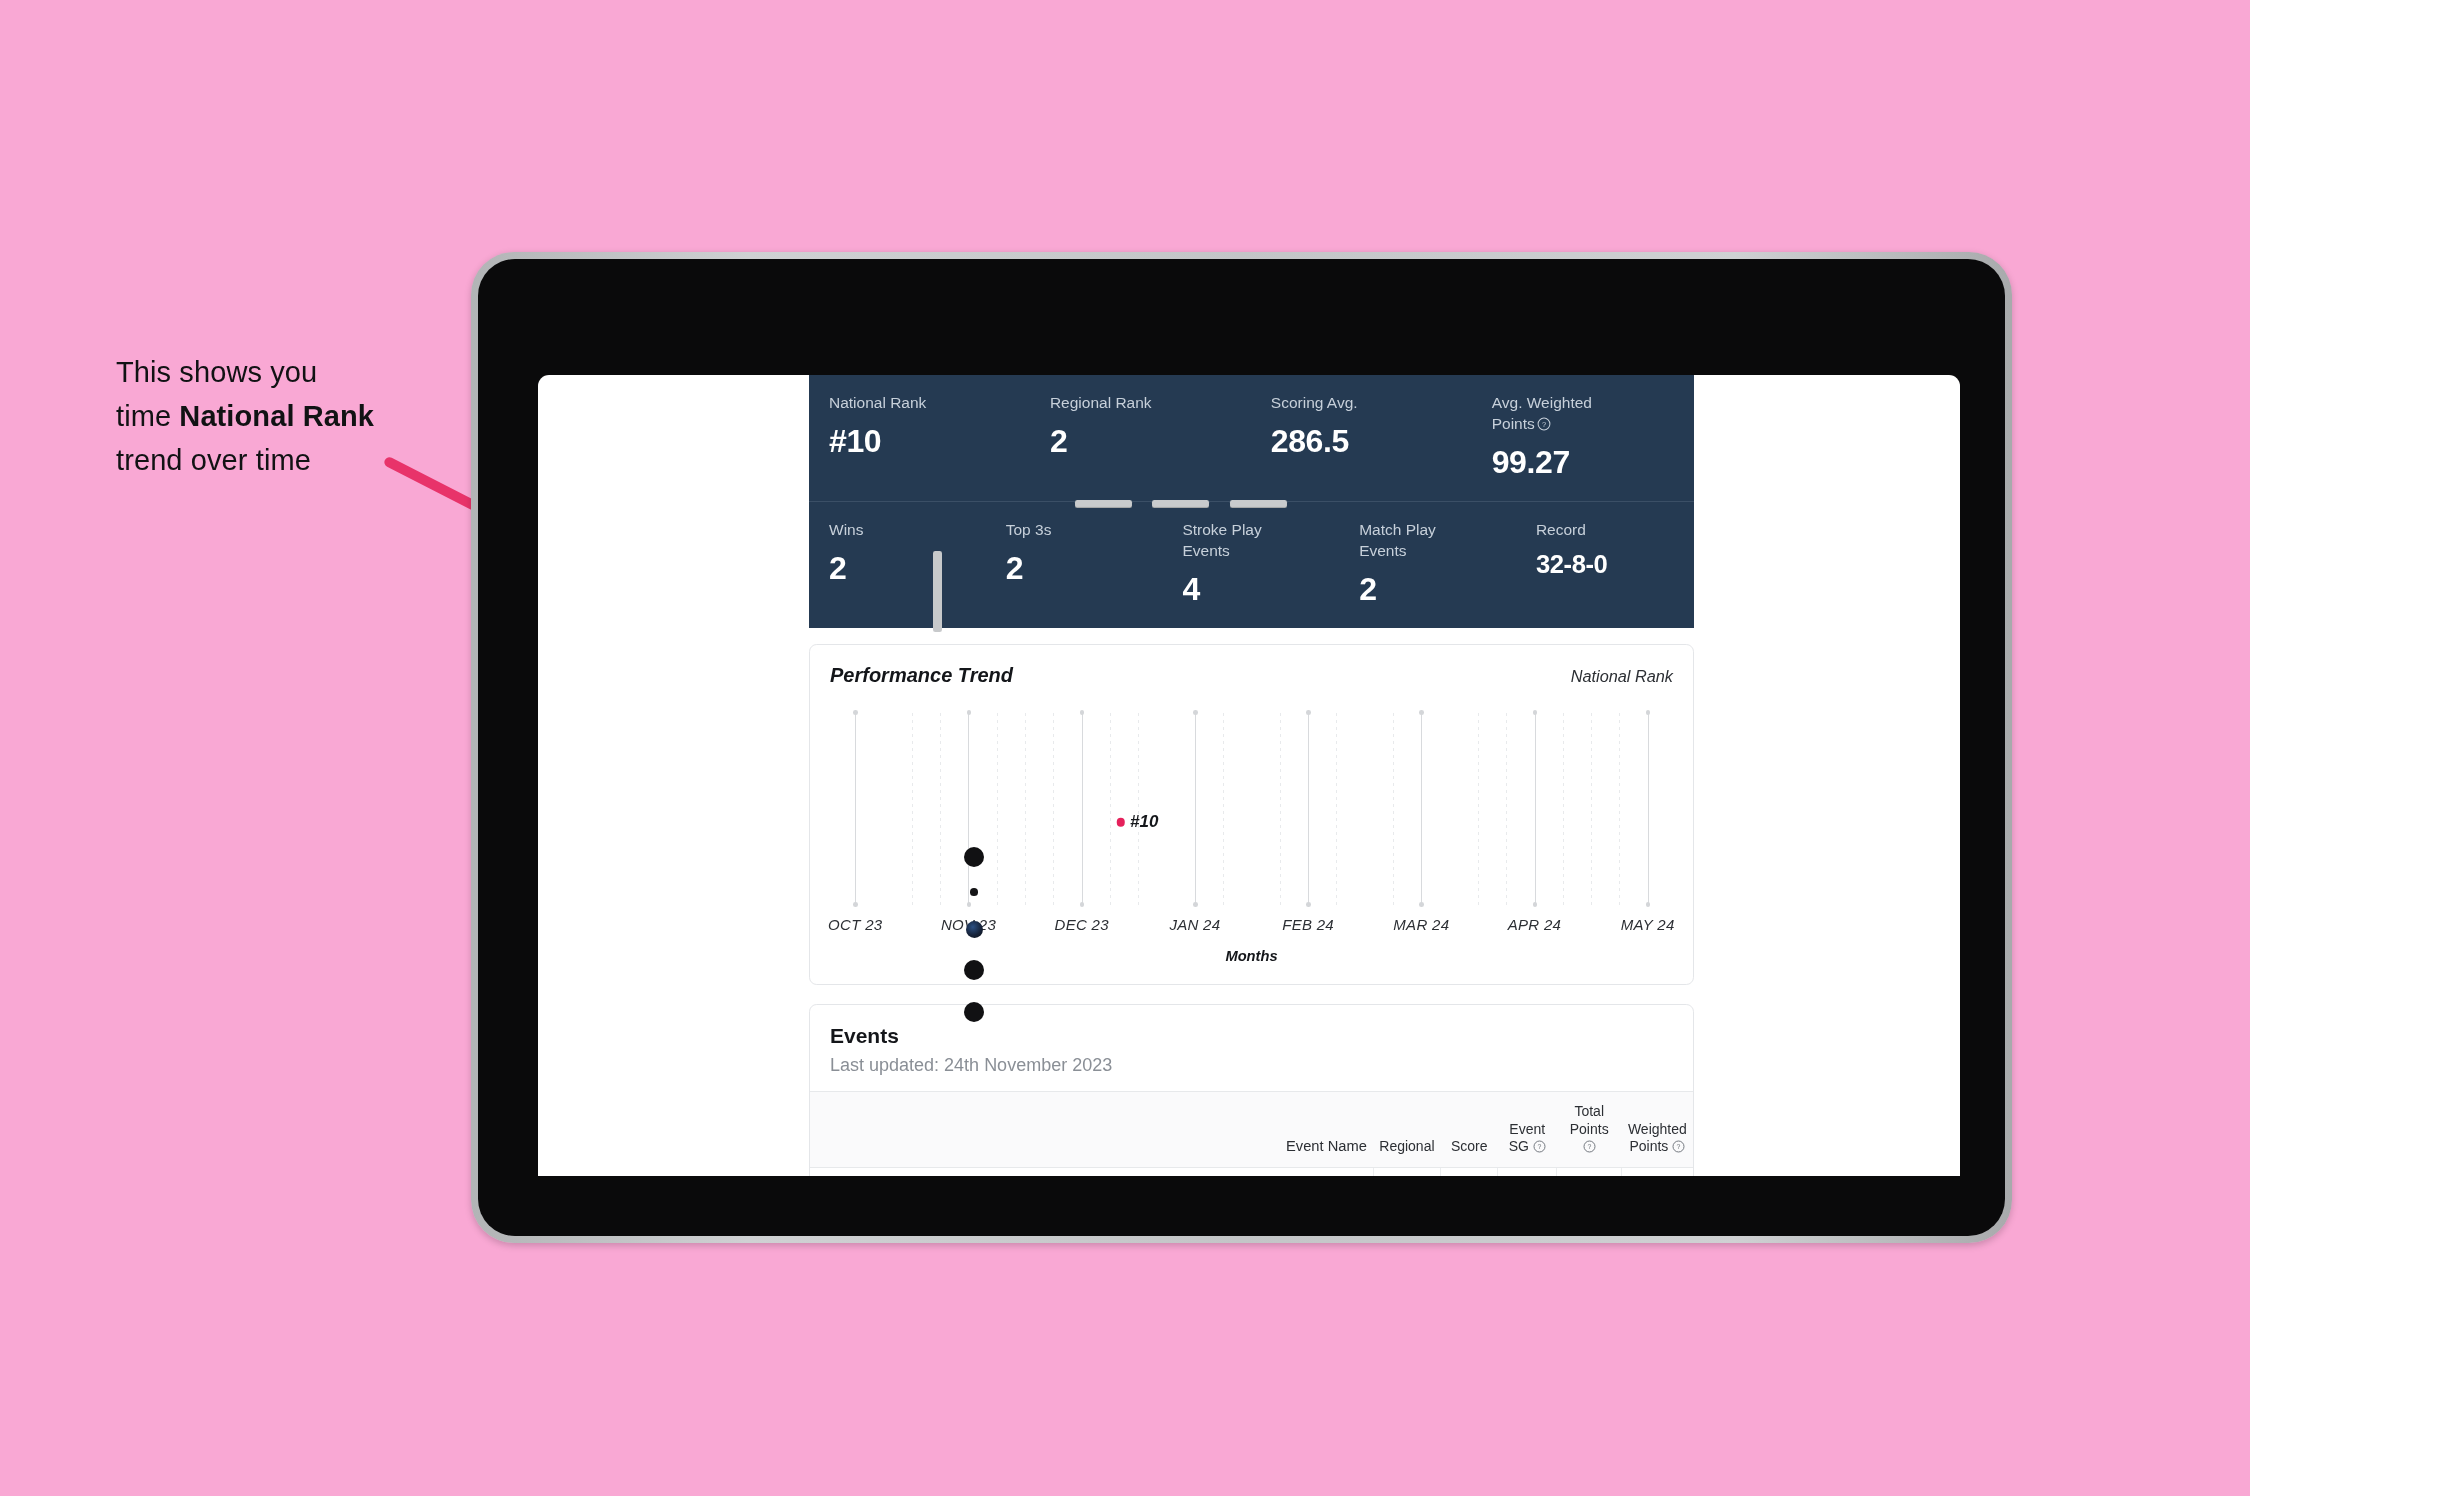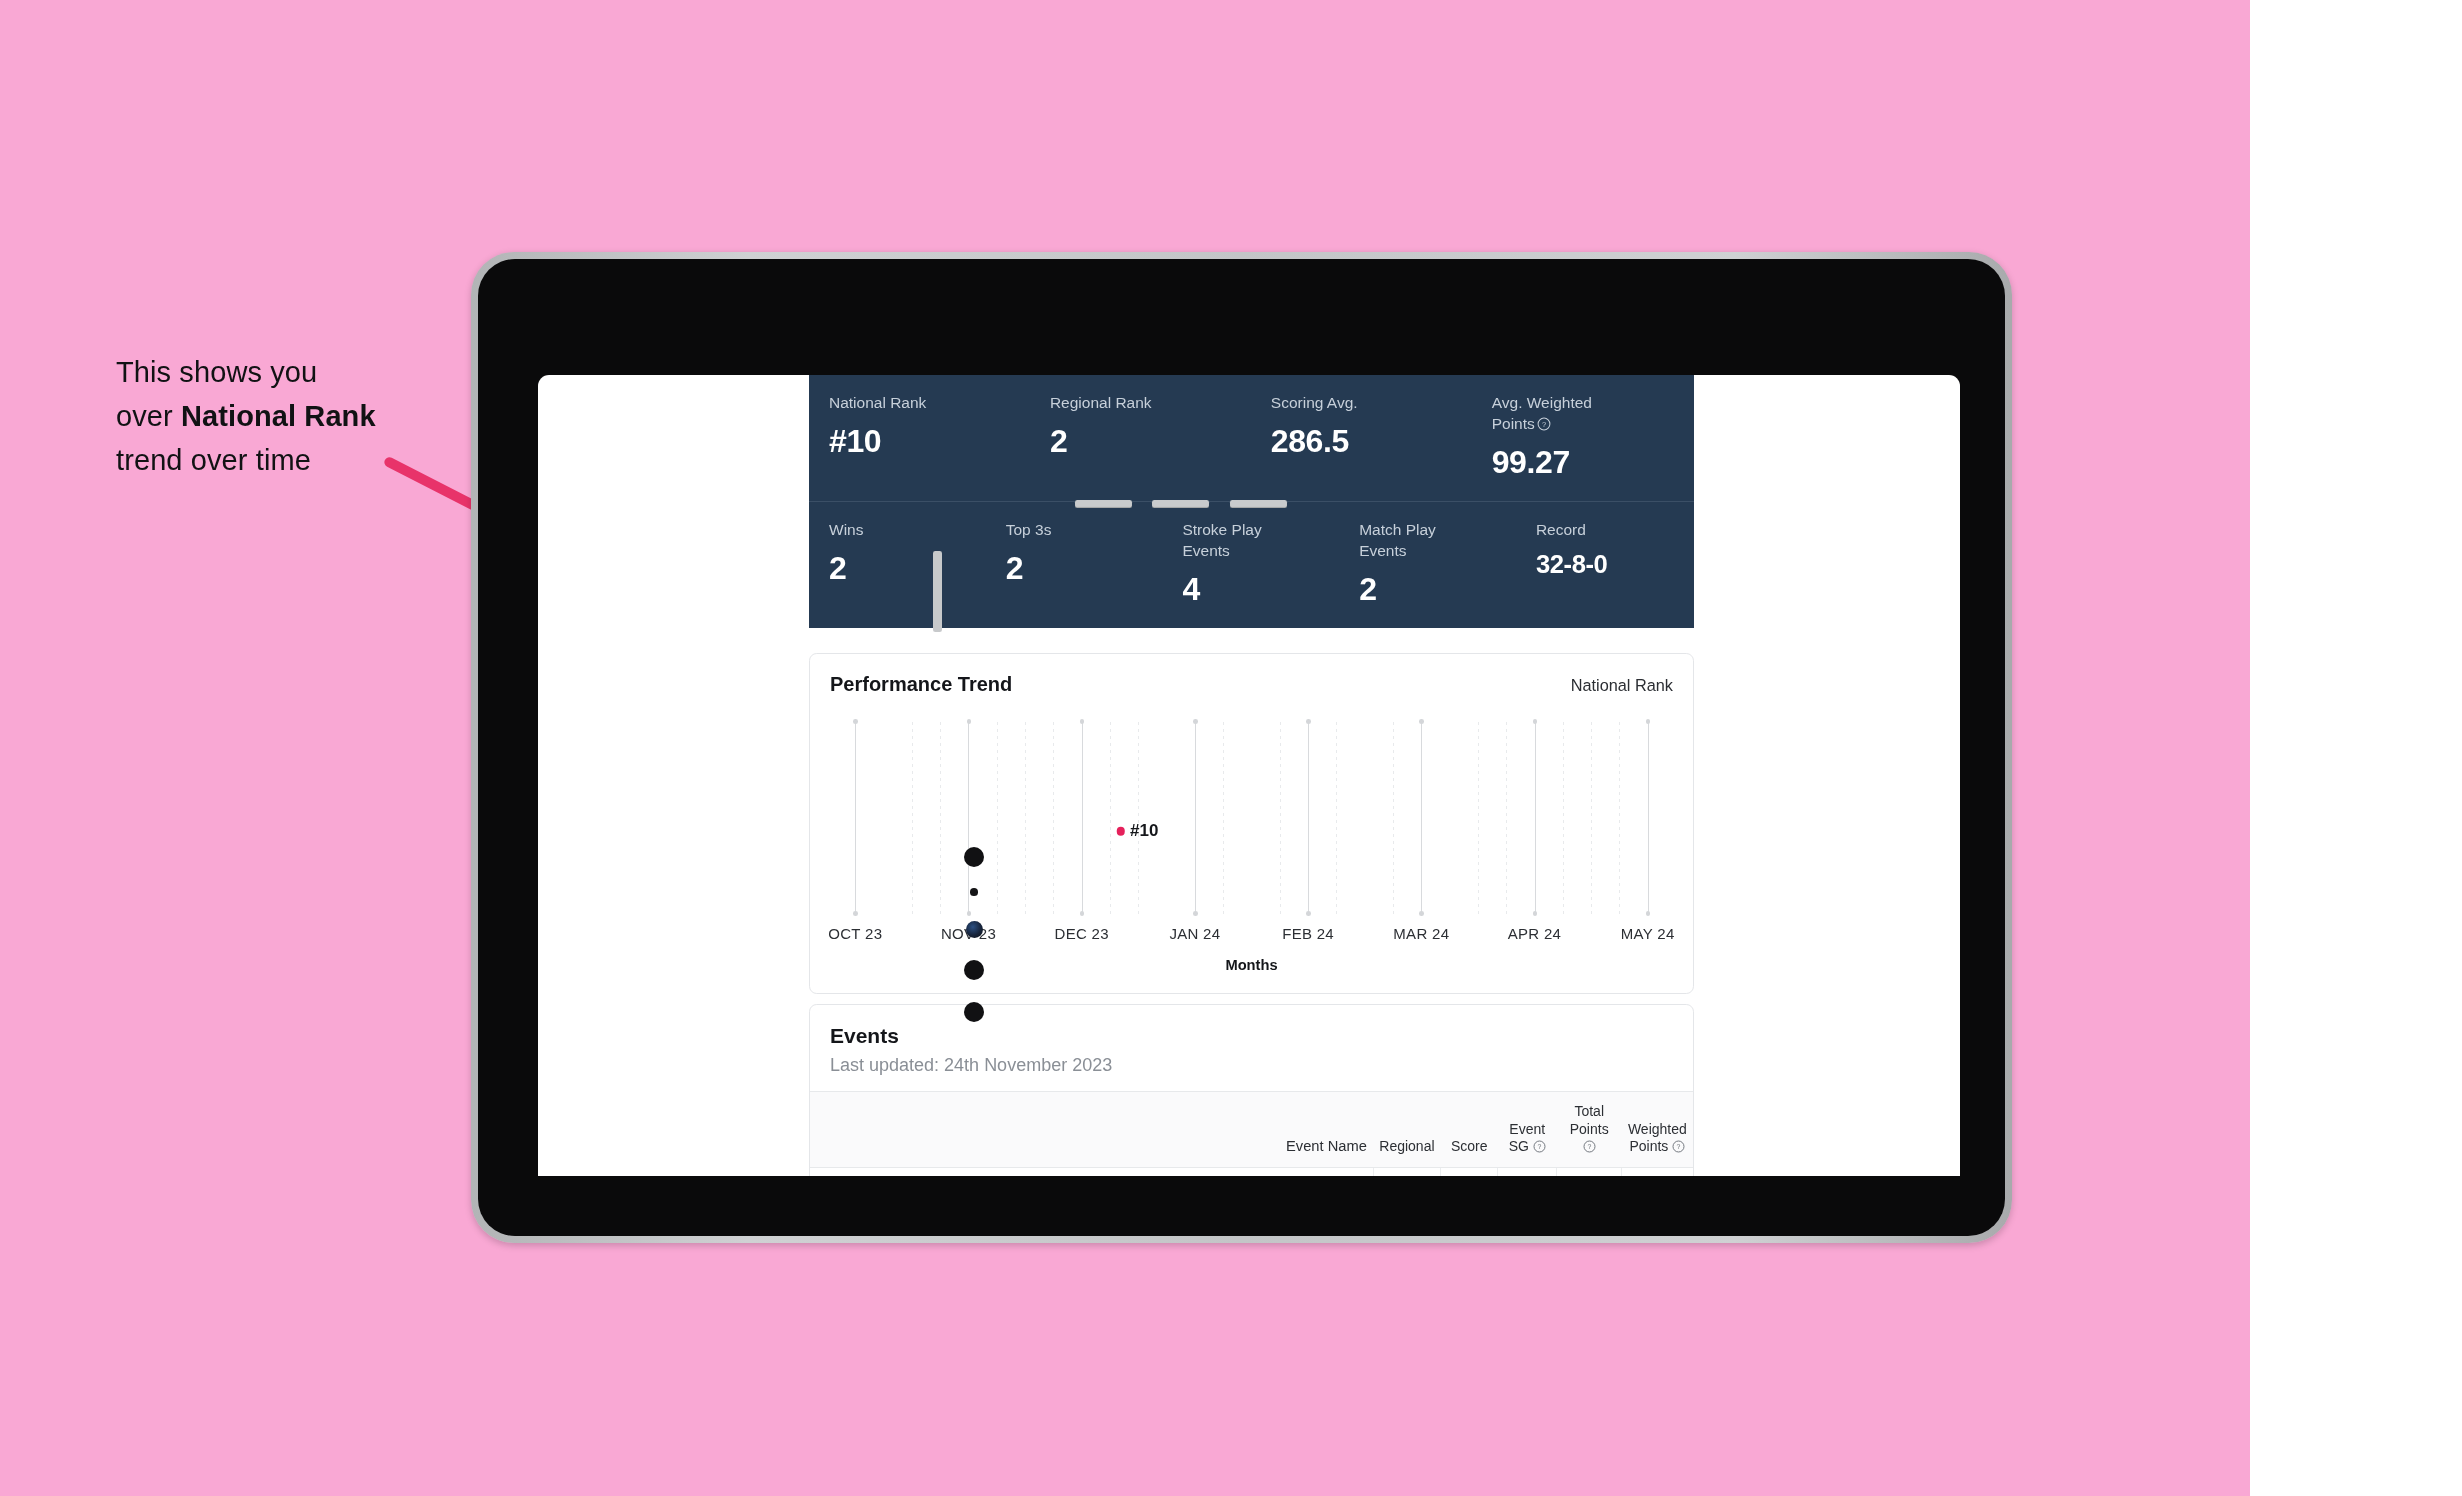--- a/index.html
+++ b/index.html
@@ -58,21 +58,21 @@
   .stat-label .qmark{ display:inline-block; vertical-align:-1.5px; margin-left:2.3px; }
   .stat-value{ margin-top:9.3px; font-size:32px; font-weight:700; color:#ffffff;
     letter-spacing:-0.4px; }
   .stat-value.sm{ font-size:25.6px; }
 
   
   .card{ position:absolute; left:271px; background:#fff; border:0.8px solid #e4e6e9;
     border-radius:7.7px; }
 
   
-  .trend{ top:278px; width:885px; height:341px; }
+  .trend{ top:269px; width:885px; height:341px;font-style:italic; }
   .trend-head{ display:flex; align-items:baseline; justify-content:space-between;
     padding:18.6px 20px 0 20px; }
   .trend-title{ font-size:20px; font-weight:700; color:#14161a; }
   .trend-legend{ font-size:16.3px; color:#2b2e33; }
 
   .plot{ position:relative; margin:26px 20px 0 20px; height:192px; }
   .gridlines{ position:absolute; inset:0; }
   .gl{ position:absolute; top:0; bottom:0; width:0.8px; }
   .gl.major{ background:#d8dadd; }
   .gl.major::before,.gl.major::after{ content:""; position:absolute; left:-1.9px;
@@ -113,21 +113,21 @@
 
   .qmark svg{ display:block; }
 </style>
 </head>
 <body>
 
 <div id="stage">
 
   <div class="annotation">
     <span>This shows you</span><br>
-    <span>over </span><b>National Rank</b><br>
+    <span>time </span><b>National Rank</b><br>
     <span>trend over time</span>
   </div>
 
   <svg class="arrow-svg" viewBox="0 0 3180 1932">
     <line x1="503" y1="597" x2="1404" y2="1058" stroke="#e8336a" stroke-width="13" stroke-linecap="round"></line>
     <polygon points="1380,1014 1450,1078 1362,1086" fill="#e8336a"></polygon>
   </svg>
 
   <div class="device">
     <div class="device-screen">

